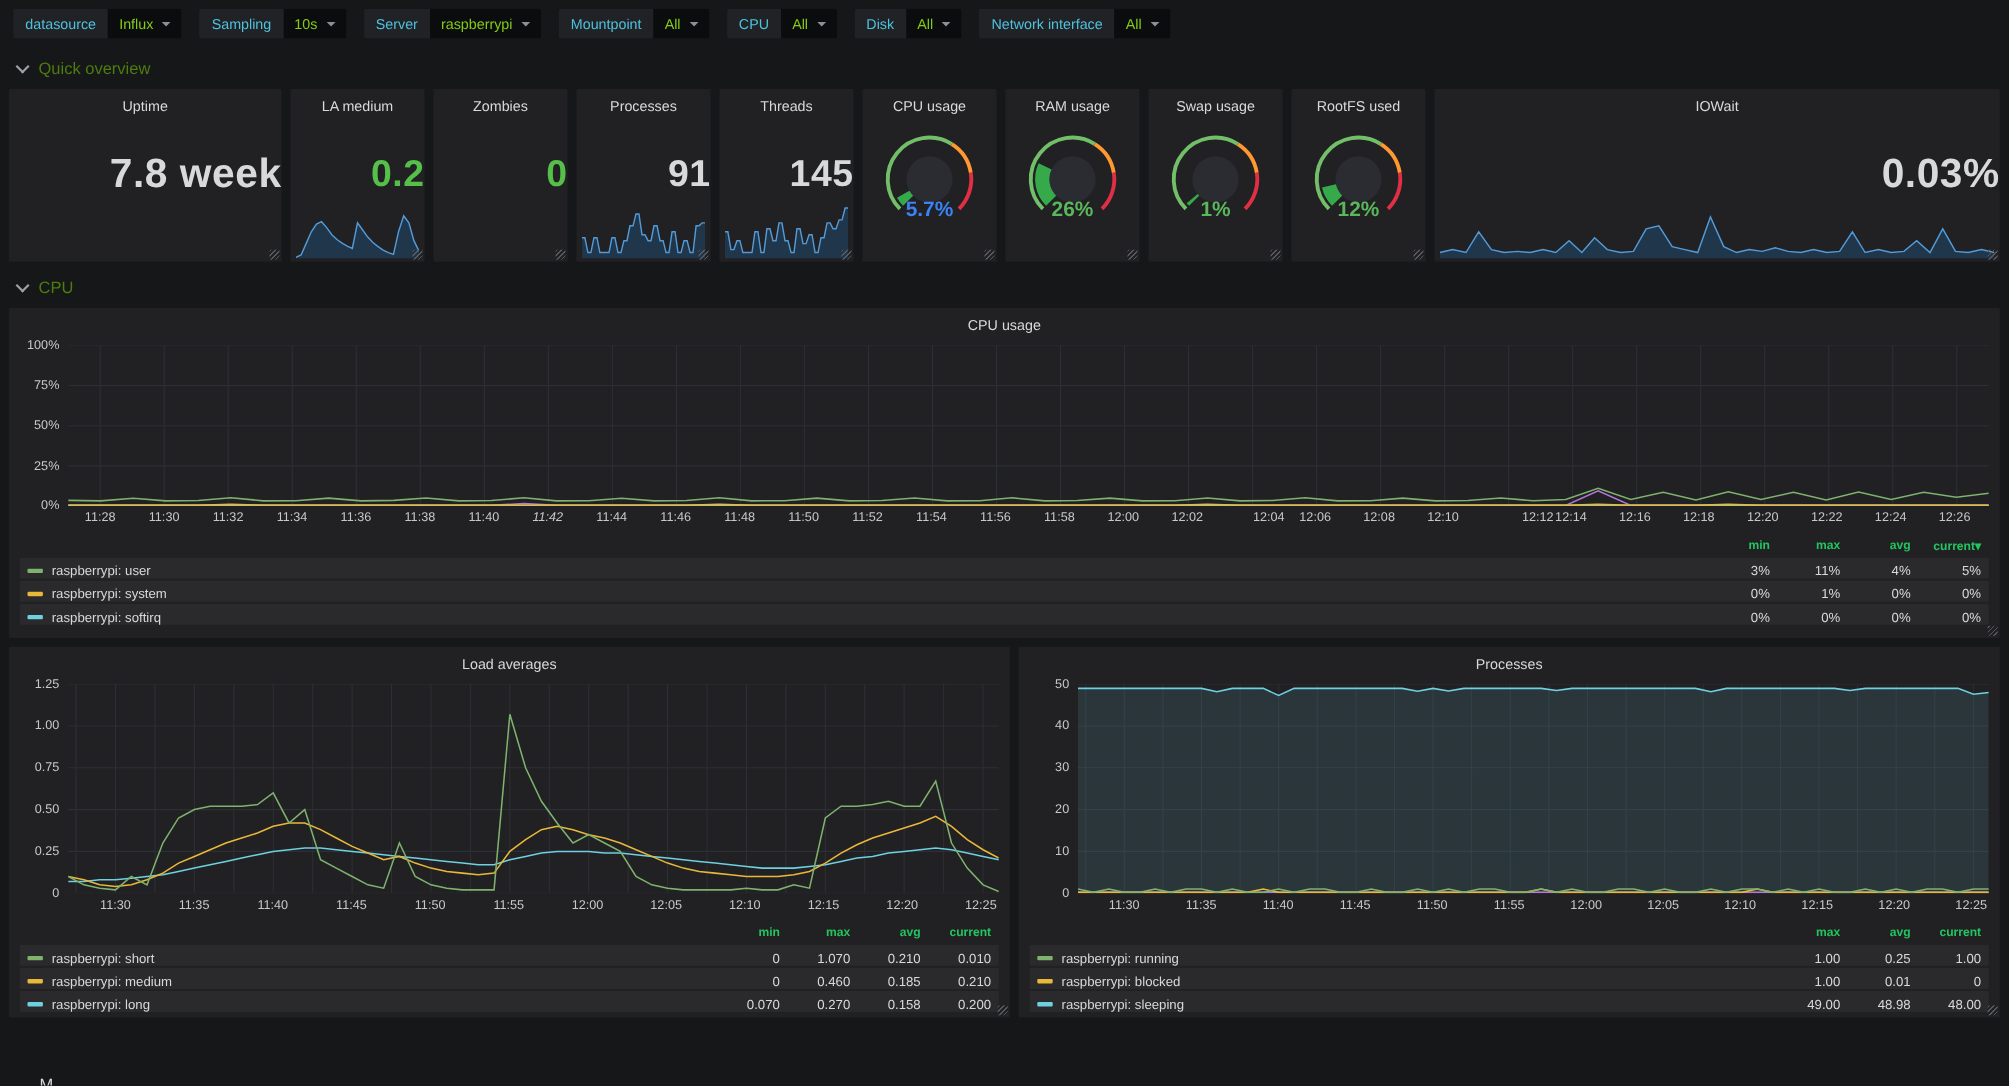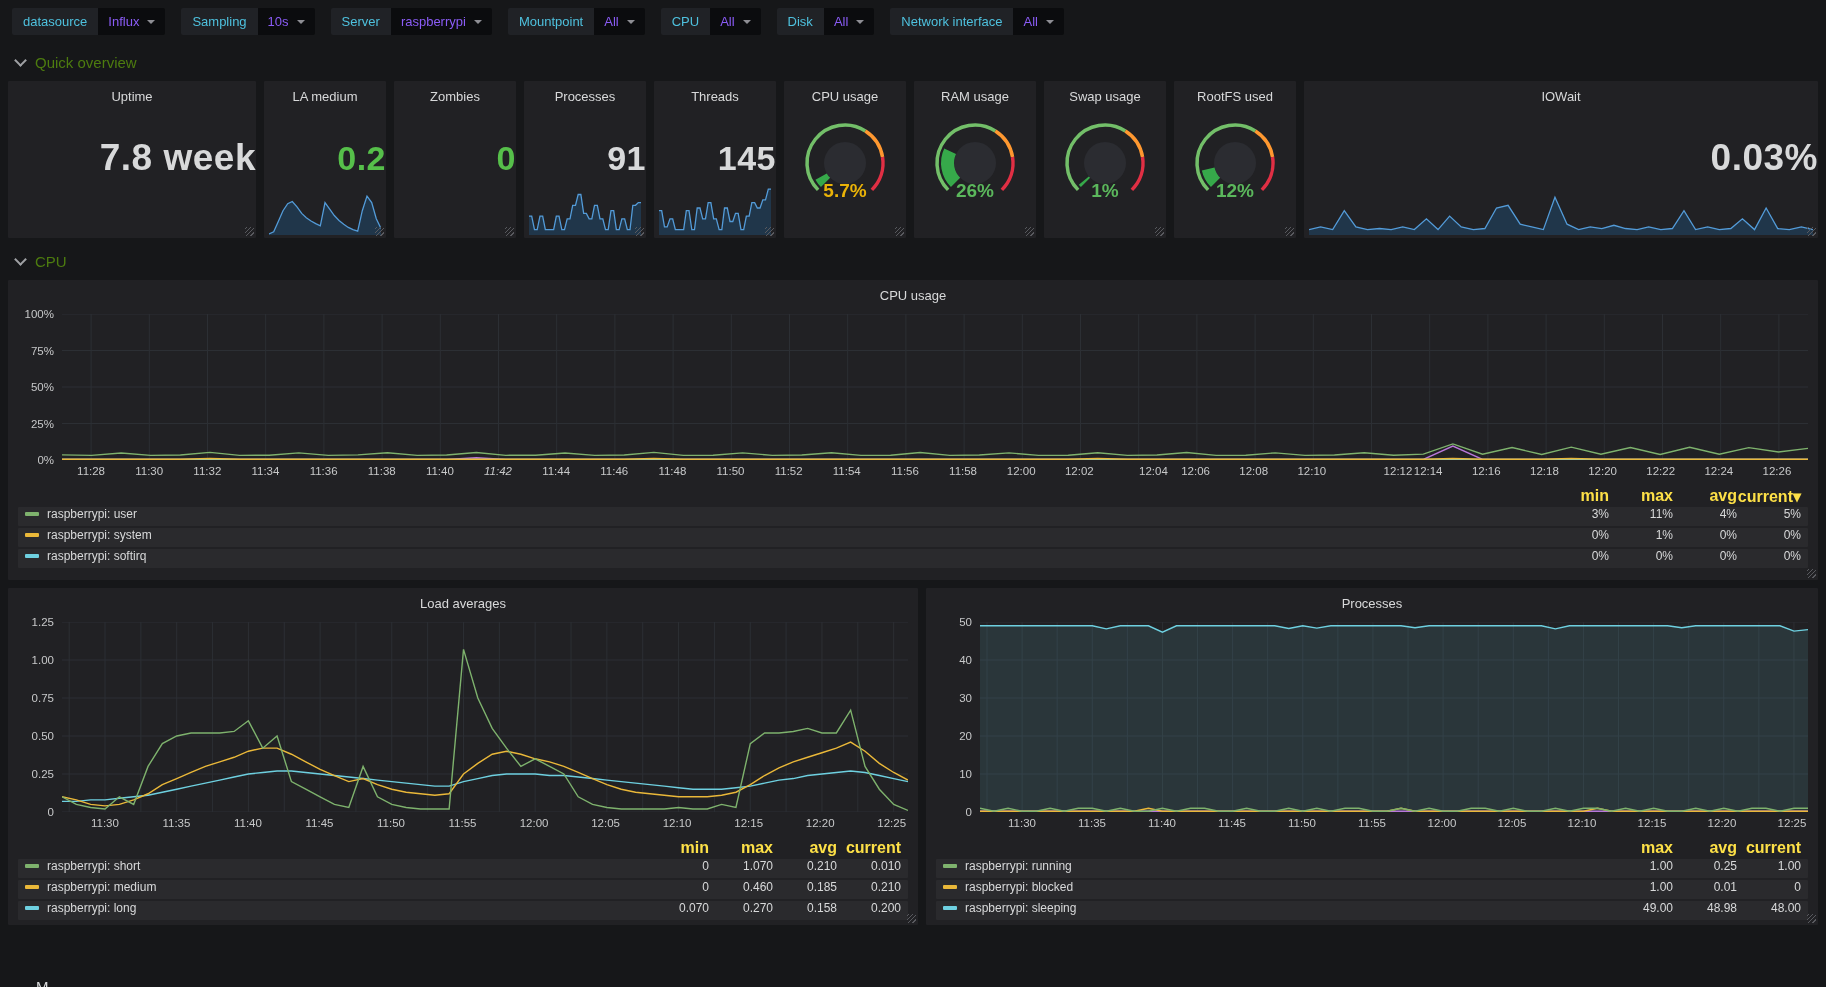--- a/index.html
+++ b/index.html
@@ -2,21 +2,21 @@
 <html><head>
 <meta charset="utf-8">
 <style>
   html,body{margin:0;padding:0}
   body{width:1826px;height:987px;overflow:hidden;position:relative;background:#161719;
        color:#d8d9da;font-family:"Liberation Sans",sans-serif;}
   .toolbar{display:flex;gap:16px;padding:8px 12px;align-items:center}
   .tb-item{display:flex;height:27px;border-radius:2px;overflow:hidden}
   .tb-label{background:#202226;color:#4ec1de;font-size:13px;font-weight:500;
             padding:0 11px;display:flex;align-items:center;white-space:nowrap}
-  .tb-value{background:#0b0c0e;color:#8b5cf6;font-size:13px;padding:0 10px;
+  .tb-value{background:#0b0c0e;color:#84cc16;font-size:13px;padding:0 10px;
             display:flex;align-items:center;gap:8px;cursor:pointer;white-space:nowrap}
   .caret{width:0;height:0;border-left:4px solid transparent;border-right:4px solid transparent;
          border-top:4px solid #8e8e94}
   .row-header{display:flex;align-items:center;gap:10px;padding:7px 8px 3px 16px;cursor:pointer;height:24px}
   .row-title{font-size:15px;font-weight:500;color:#4d7c0f}
   .chev{width:7px;height:7px;border-right:2px solid #9fa1a4;border-bottom:2px solid #9fa1a4;
         transform:rotate(45deg);margin-top:-4px}
   .stats-row{display:flex;padding:0 4px}
   .panel{background:#212124;margin:4px;position:relative;border-radius:1px}
   .stat-panel{height:157px;flex:0 0 auto;overflow:hidden}
@@ -31,27 +31,27 @@
   .graph-panel{overflow:hidden}
   .plot-wrap{display:flex;padding:8px 10px 0 6px}
   .ylabels{width:40px;display:flex;flex-direction:column;justify-content:space-between;
            align-items:flex-end;padding-right:8px;font-size:11.5px;color:#c7c8c9;margin:-6px 0}
   .plot{flex:1;position:relative}
   svg.chart{position:absolute;left:0;top:0;width:100%;height:100%}
   .xlabels{position:relative;height:19px;margin:5px 12px 0 54px;font-size:11.5px;color:#c7c8c9}
   .xl{position:absolute;transform:translateX(-50%);white-space:nowrap;top:0}
   .legend{padding:4px 10px 0 10px;font-size:12px}
   .lg-head{display:flex;height:16px;margin-bottom:3px;padding:0 7px;align-items:center}
-  .lg-row{display:flex;align-items:flex-start;height:19px;margin-bottom:2px;
+  .lg-row{display:flex;align-items:flex-end;height:19px;margin-bottom:2px;
           background:rgba(255,255,255,0.045);padding:0 7px;border-radius:1px}
   .lg-sp{flex:1}
   .lg-label{flex:1;display:flex;align-items:center;gap:8px;cursor:pointer;color:#d8d9da}
   .swatch{width:14px;height:4px;border-radius:1px;display:inline-block;flex:0 0 auto}
   .lg-val{width:64px;text-align:right;color:#d8d9da}
-  .lg-col{width:64px;text-align:right;color:#fde047;font-weight:700;cursor:pointer;font-size:16px}
+  .lg-col{width:64px;text-align:right;color:#22c55e;font-weight:700;cursor:pointer;font-size:11px}
   .bottom-row{display:flex;padding:0 4px}
   .rsz{position:absolute;right:2px;bottom:2px;width:9px;height:9px;cursor:nwse-resize;
        background:repeating-linear-gradient(-45deg,transparent 0 2px,#595a5f 2px 3px)}
   .partial{position:absolute;top:974px;left:36px;height:13px;overflow:hidden;
            font-size:15px;font-weight:500;line-height:26px;color:#d8d9da}
 </style>
 </head>
 <body>
 
 <div class="page">
@@ -152,21 +152,21 @@
       </div>
       <div class="panel stat-panel" style="width: 122px;">
         <div class="panel-title">CPU usage</div>
         <svg class="gauge" viewBox="0 0 120 108" width="120" height="108">
           <circle cx="60" cy="56" r="21" fill="#2b2c31"></circle>
           <path d="M33.13,82.87 A38,38 0 0 1 80.36,23.92" fill="none" stroke="#73bf69" stroke-width="3.5"></path>
           <path d="M80.36,23.92 A38,38 0 0 1 97.53,50.06" fill="none" stroke="#ff9830" stroke-width="3.5"></path>
           <path d="M97.53,50.06 A38,38 0 0 1 86.87,82.87" fill="none" stroke="#e02f44" stroke-width="3.5"></path>
           <path d="M40.55,75.45 A27.5,27.5 0 0 1 36.09,69.59" fill="none" stroke="#36a94a" stroke-width="13"></path>
         </svg>
-        <div class="gauge-value" style="color: #eab308;">5.7%</div>
+        <div class="gauge-value" style="color: #3b82f6;">5.7%</div>
         <div class="rsz"></div>
       </div>
       <div class="panel stat-panel" style="width: 122px;">
         <div class="panel-title">RAM usage</div>
         <svg class="gauge" viewBox="0 0 120 108" width="120" height="108">
           <circle cx="60" cy="56" r="21" fill="#2b2c31"></circle>
           <path d="M33.13,82.87 A38,38 0 0 1 80.36,23.92" fill="none" stroke="#73bf69" stroke-width="3.5"></path>
           <path d="M80.36,23.92 A38,38 0 0 1 97.53,50.06" fill="none" stroke="#ff9830" stroke-width="3.5"></path>
           <path d="M97.53,50.06 A38,38 0 0 1 86.87,82.87" fill="none" stroke="#e02f44" stroke-width="3.5"></path>
           <path d="M40.55,75.45 A27.5,27.5 0 0 1 35.12,44.29" fill="none" stroke="#36a94a" stroke-width="13"></path>

